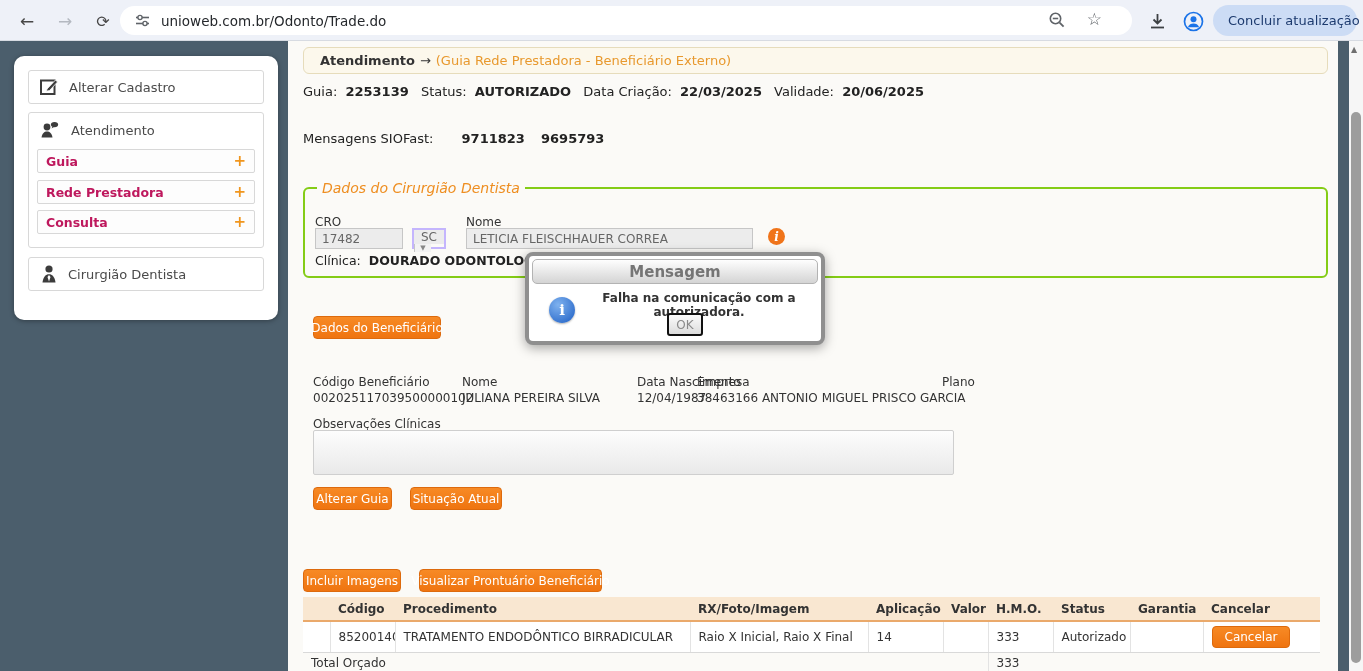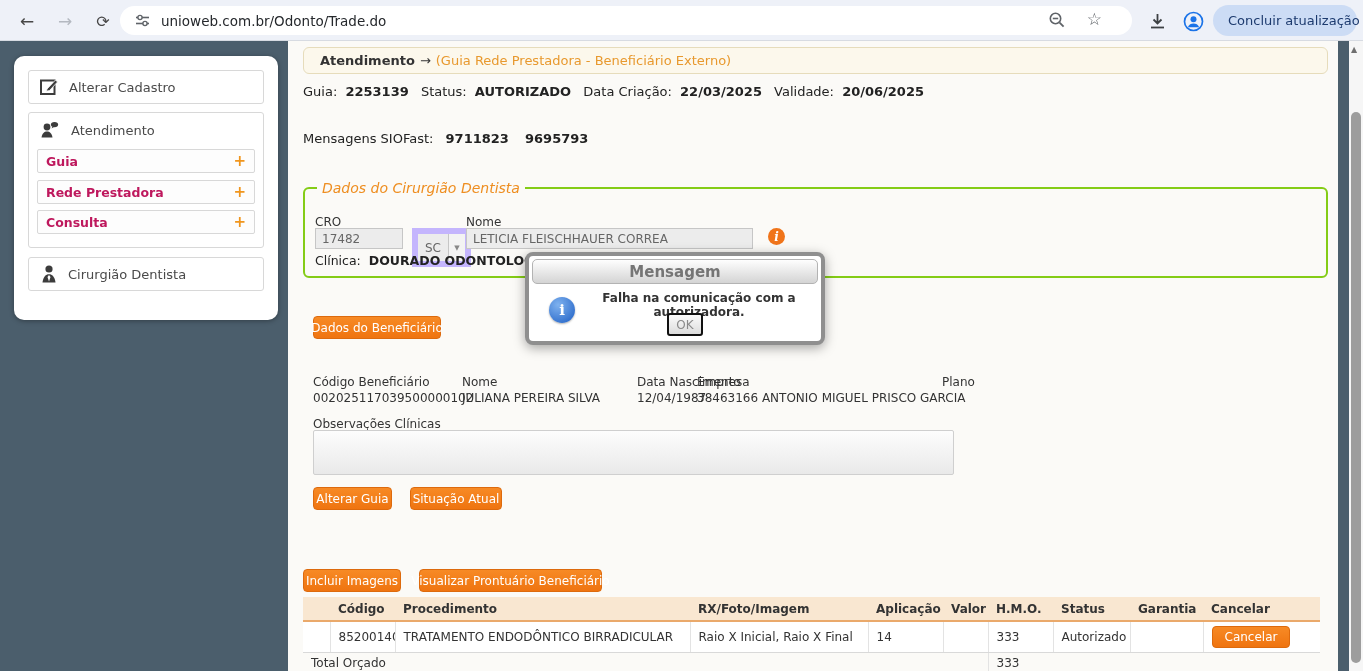--- a/index.html
+++ b/index.html
@@ -58,21 +58,21 @@
   .info-line .lbl { font-weight:normal; margin-right:4px; }
   .info-line .val { font-weight:bold; margin-right:8px; }
 
   .fieldset { position:absolute; border:2px solid #84cc16; border-radius:6px;font-style:italic; }
   .legend { position:absolute; top:-9px; left:12px; background:#fbfaf7; padding:0 5px;
             font-size:14px; color:#ee8e21; }
 
   .fld-label { position:absolute; font-size:12px; color:#333; }
   .inp { position:absolute; height:21px; background:#ececec; border:1px solid #c6c6c6;
          font-size:12px; color:#666; display:flex; align-items:center; padding-left:6px; }
-  .select { position:absolute; height:39px; display:flex; border:6px solid #c4b5fd; }
+  .select { position:absolute; height:21px; display:flex; border:2px solid #c4b5fd;flex-direction:column; }
   .select .val { width:30px; background:#ececec; font-size:12px; color:#666;
                  display:flex; align-items:center; justify-content:center; }
   .select .arr { width:17px; background:#f3f3f3; border-left:1px solid #c6c6c6;
                  display:flex; align-items:center; justify-content:center;
                  font-size:7px; color:#888; cursor:pointer; }
   .info-dot { position:absolute; width:17px; height:17px; border-radius:50%;
               background:#f0741a; color:#fff; display:flex; align-items:center;
               justify-content:center; font-family:"DejaVu Serif",serif;
               font-style:italic; font-weight:bold; font-size:12px; }
 
@@ -244,21 +244,21 @@
     <span class="val">2253139</span>
     <span class="lbl">Status:</span>
     <span class="val">AUTORIZADO</span>
     <span class="lbl">Data Criação:</span>
     <span class="val">22/03/2025</span>
     <span class="lbl">Validade:</span>
     <span class="val">20/06/2025</span>
   </div>
 
   <div class="info-line" style="left:303px; top:131px;">
-    <span class="lbl" style="margin-right:8px;">Mensagens SIOFast:</span>
+    <span class="lbl" style="margin-right:24px;">Mensagens SIOFast:</span>
     <span class="val" style="margin-right:12px;">9711823</span>
     <span class="val">9695793</span>
   </div>
 
   <div class="fieldset" style="left:303px; top:187px; width:1025px; height:91px;">
     <span class="legend">Dados do Cirurgião Dentista</span>
   </div>
   <div class="fld-label" style="left:315px; top:215px;">CRO</div>
   <div class="inp" style="left:315px; top:228px; width:88px;">17482</div>
   <div class="select" style="left:412px; top:228px;">

